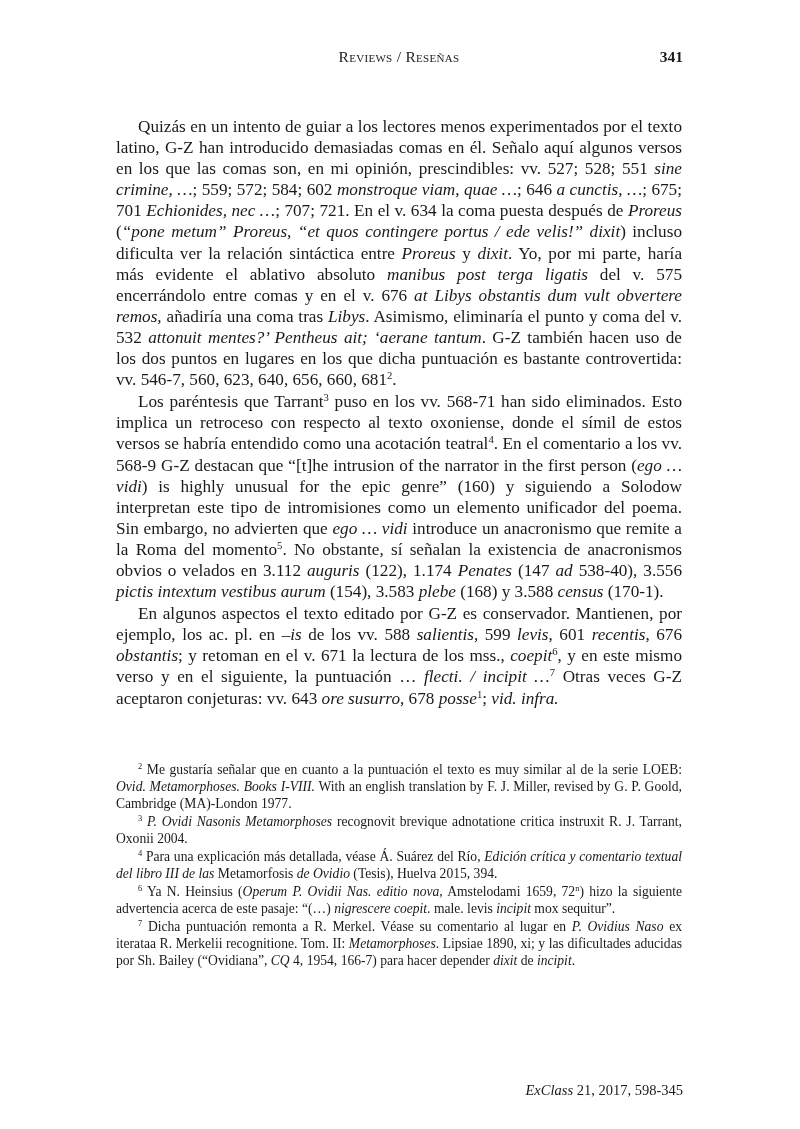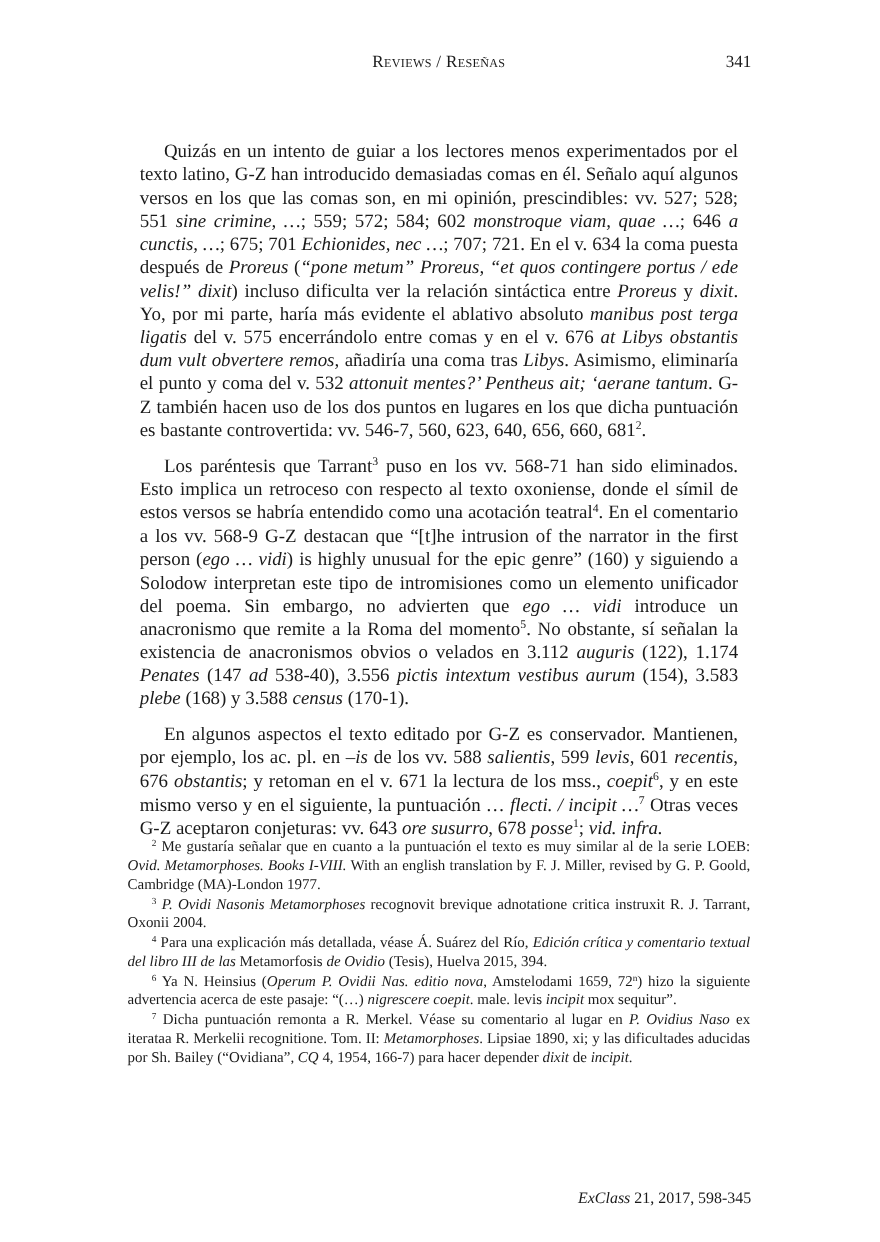--- a/index.html
+++ b/index.html
@@ -9,28 +9,28 @@
     color: #1a1a1a;
   }
   .running-head {
     position: absolute; top: 46px; left: 115px; width: 568px; height: 22px;
     font-size: 15.5px; line-height: 22px;
   }
   .running-head .title {
     position: absolute; left: 0; right: 0; text-align: center;
     font-variant: small-caps; letter-spacing: 0.3px; font-family: Liberation Serif, serif;
   }
-  .running-head .pageno { position: absolute; right: 0; top: 0; }
+  .running-head .pageno { position: absolute; right: 0; top: 0; font-weight: bold; }
 
   .body-text {
     position: absolute; top: 115px; left: 115px; width: 568px;
     font-size: 17.2px; line-height: 21.1px; text-align: justify;
     hyphens: auto;
   }
-  .body-text p { margin: 12px; text-indent: 22px; }
+  .body-text p { margin: 1px; text-indent: 22px; }
 
   .footnotes {
     position: absolute; top: 760px; left: 115px; width: 568px;
     font-size: 13.6px; line-height: 17px; text-align: justify;
   }
   .footnotes p { margin: 1px; text-indent: 22px; }
 
   sup { font-size: 0.62em; line-height: 0; vertical-align: 0.55em; }
   .it { font-style: italic; }
 

